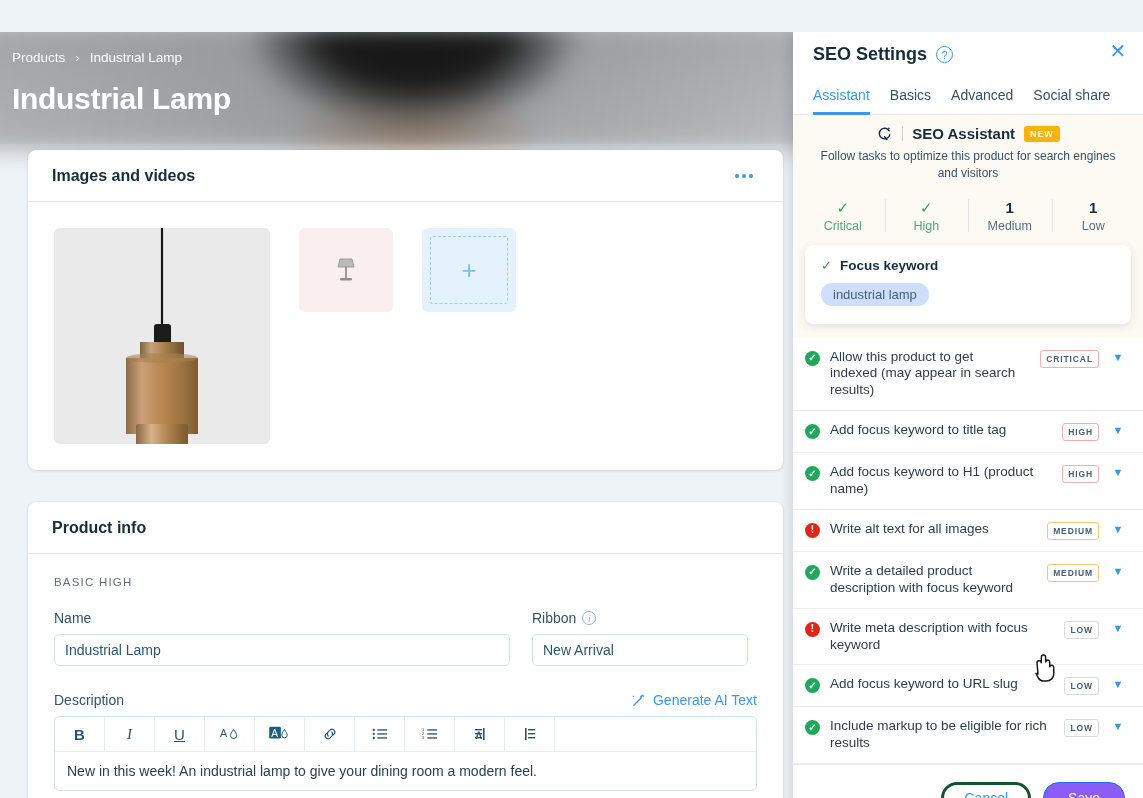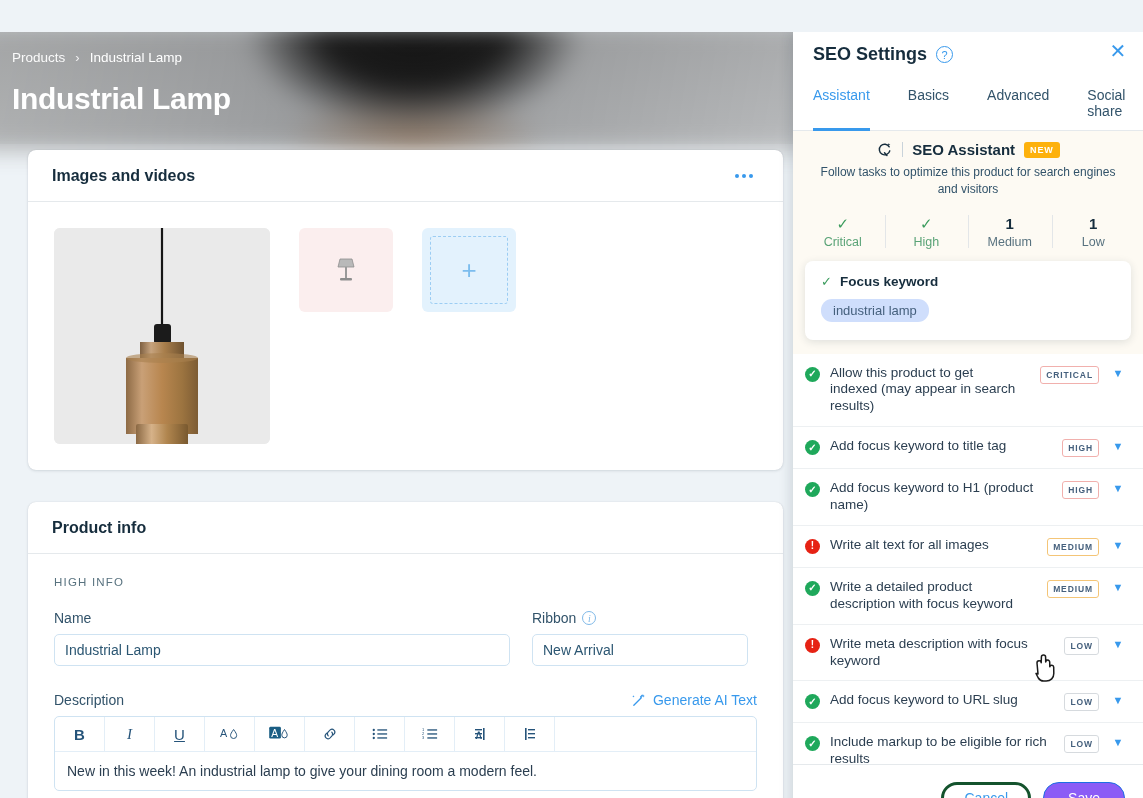--- a/index.html
+++ b/index.html
@@ -134,21 +134,21 @@
   .help-q {
     width: 17px; height: 17px; border-radius: 50%; border: 1.3px solid #3899ec;
     color: #3899ec; font-size: 11px; display: flex; align-items: center; justify-content: center;
     cursor: pointer;
   }
   #panel-close {
     position: absolute; right: 14px; top: 9px; width: 22px; height: 22px;
     color: #3899ec; font-size: 20px; line-height: 20px; text-align: center; cursor: pointer;
   }
   #tabs {
-    display: flex; gap: 38px; padding: 0 20px; margin-top: 16px;
+    display: flex; gap: 20px; padding: 0 20px; margin-top: 16px;
     border-bottom: 1px solid #e5e9ec;
   }
   .tab {
     font-size: 14px; color: #32536a; padding: 6px 0 9px 0; cursor: pointer;
     border-bottom: 3px solid transparent; margin-bottom: -1px;
   }
   .tab.active { color: #3899ec; border-bottom-color: #3899ec; }
 
   #assistant-top { background: #fdfaf3; padding: 10px 0 14px 0; }
   #assistant-title-row {
@@ -304,21 +304,21 @@
           <div class="dashed"></div>
           <div class="plus">+</div>
         </div>
       </div>
     </div>
 
     <div class="card" id="card-product">
       <div class="card-head">
         <h2>Product info</h2>
       </div>
-      <div class="section-label">HIGH INFO</div>
+      <div class="section-label">BASIC HIGH</div>
 
       <div class="form-row">
         <div class="field">
           <div class="field-label">Name</div>
           <input id="name-input" class="text-input" value="Industrial Lamp" style="">
         </div>
         <div class="field">
           <div class="field-label">
             <span>Ribbon</span>
             <span class="info-i">i</span>

